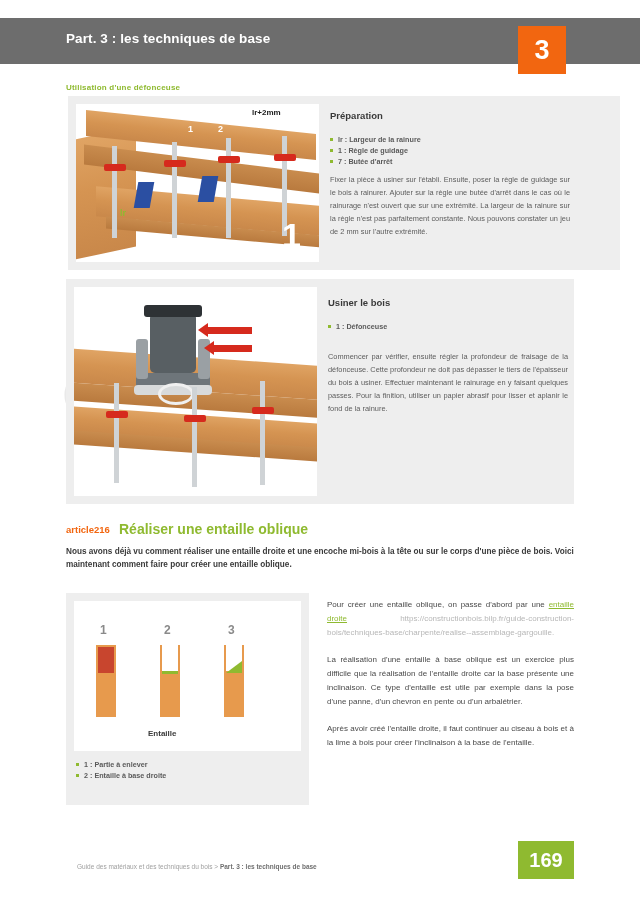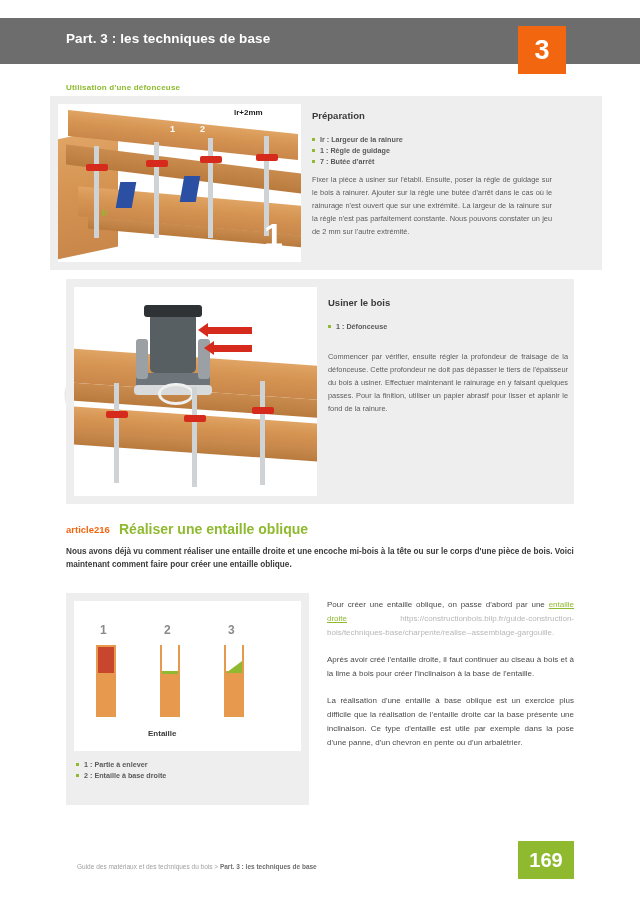--- a/index.html
+++ b/index.html
@@ -66,21 +66,21 @@
     pointer-events: none;
     user-select: none;
   }
 
   
   .block {
     position: absolute;
     background: #eeeeee;
     z-index: 1;
   }
-  .block1 { left: 50px; top: 96px; width: 552px; height: 174px; }
+  .block1 { left: 68px; top: 96px; width: 552px; height: 174px; }
   .block2 { left: 66px; top: 279px; width: 508px; height: 225px; }
   .block3 { left: 66px; top: 593px; width: 243px; height: 212px; }
 
   .photo {
     position: absolute;
     background: #ffffff;
     overflow: hidden;
   }
   .photo1 { left: 8px; top: 8px; width: 243px; height: 158px; }
   .photo2 { left: 8px; top: 8px; width: 243px; height: 209px; }
@@ -361,20 +361,20 @@
   <div class="bullets" style="left:10px; top:166px; width:220px;">
     <ul>
       <li>1 : Partie à enlever</li>
       <li>2 : Entaille à base droite</li>
     </ul>
   </div>
 </div>
 
 <div class="right-col">
   <p><span>Pour créer une entaille oblique, on passe d'abord par une </span><a class="link-green" href="#">entaille droite</a><span class="link-grey"> https://constructionbois.bilp.fr/guide-construction-bois/techniques-base/charpente/realise--assemblage-gargouille.</span></p>
+  <p>La réalisation d'une entaille à base oblique est un exercice plus difficile que la réalisation de l'entaille droite car la base présente une inclinaison. Ce type d'entaille est utile par exemple dans la pose d'une panne, d'un chevron en pente ou d'un arbalétrier.</p>
   <p>Après avoir créé l'entaille droite, il faut continuer au ciseau à bois et à la lime à bois pour créer l'inclinaison à la base de l'entaille.</p>
-  <p>La réalisation d'une entaille à base oblique est un exercice plus difficile que la réalisation de l'entaille droite car la base présente une inclinaison. Ce type d'entaille est utile par exemple dans la pose d'une panne, d'un chevron en pente ou d'un arbalétrier.</p>
 </div>
 
 <div class="footer-line">
   <span>Guide des matériaux et des techniques du bois &gt; </span><b>Part. 3 : les techniques de base</b>
 </div>
 <div class="page-badge">169</div>
 
 </body></html>

